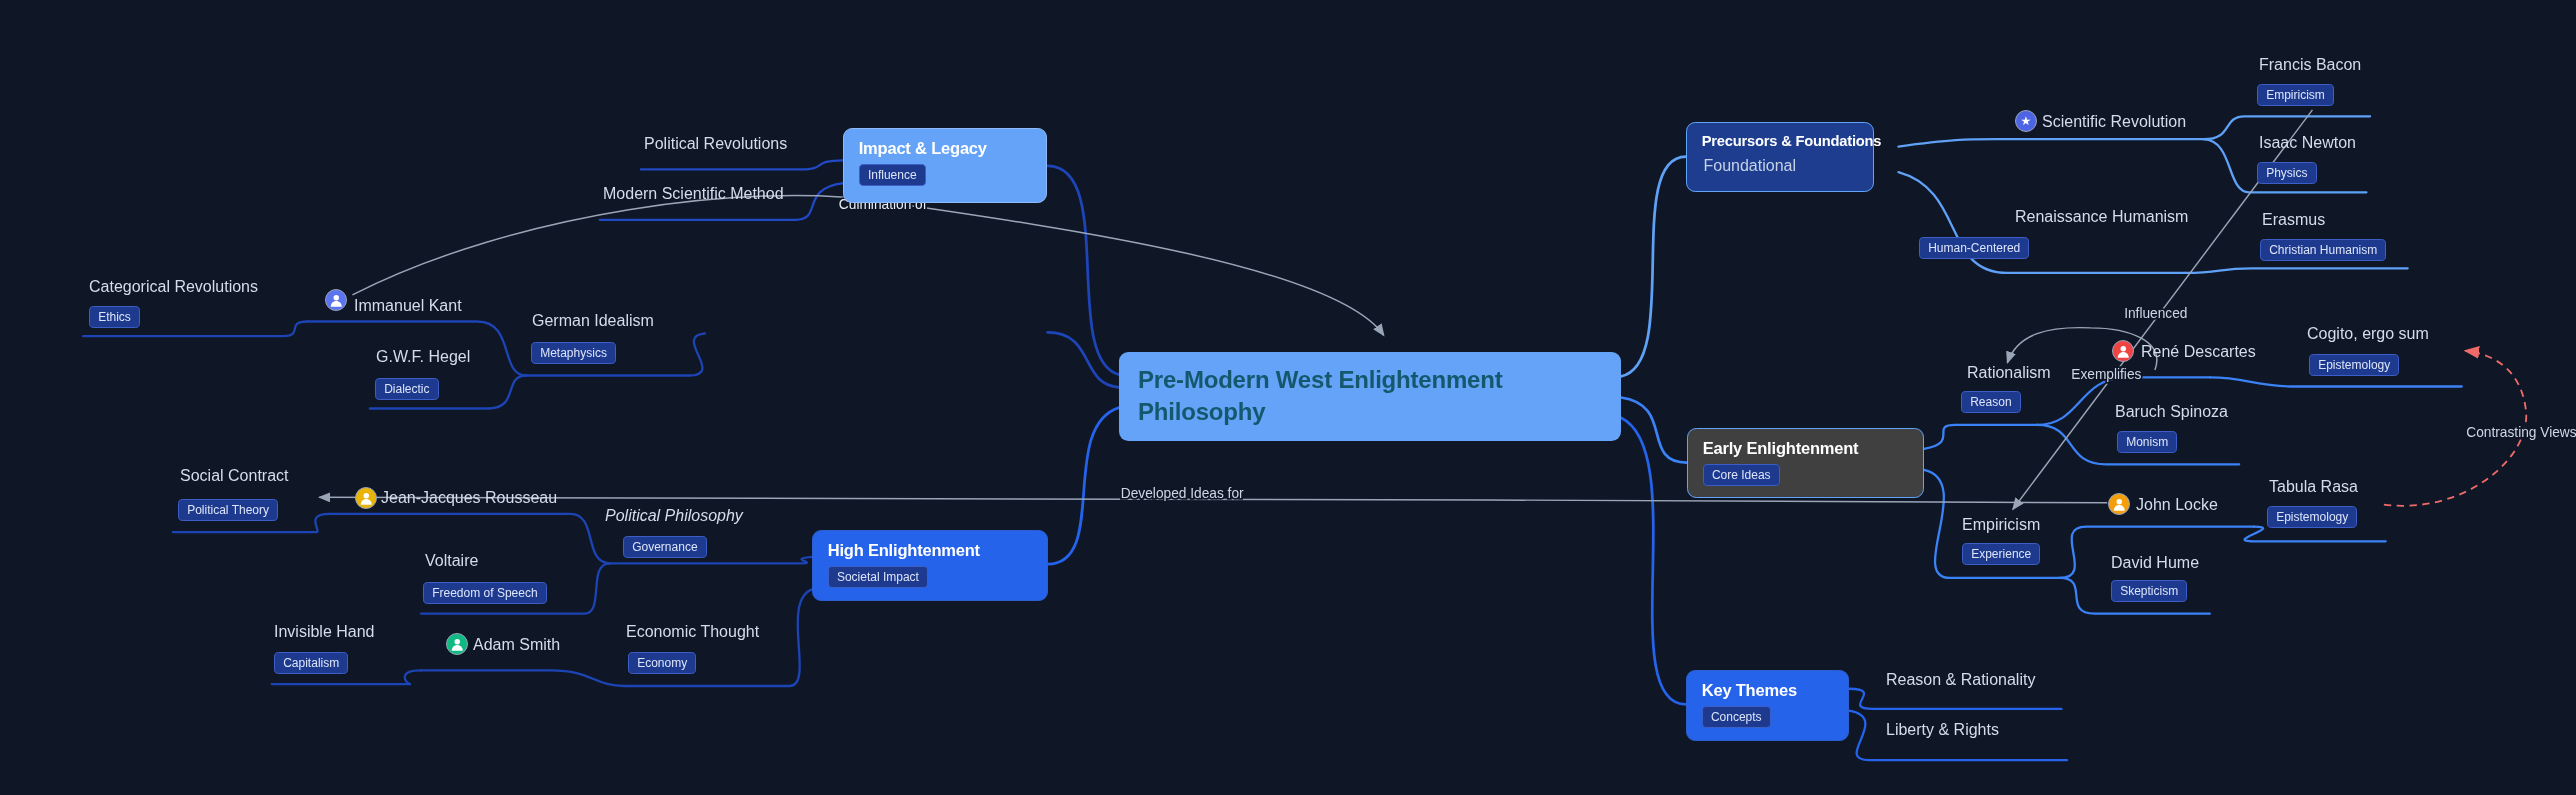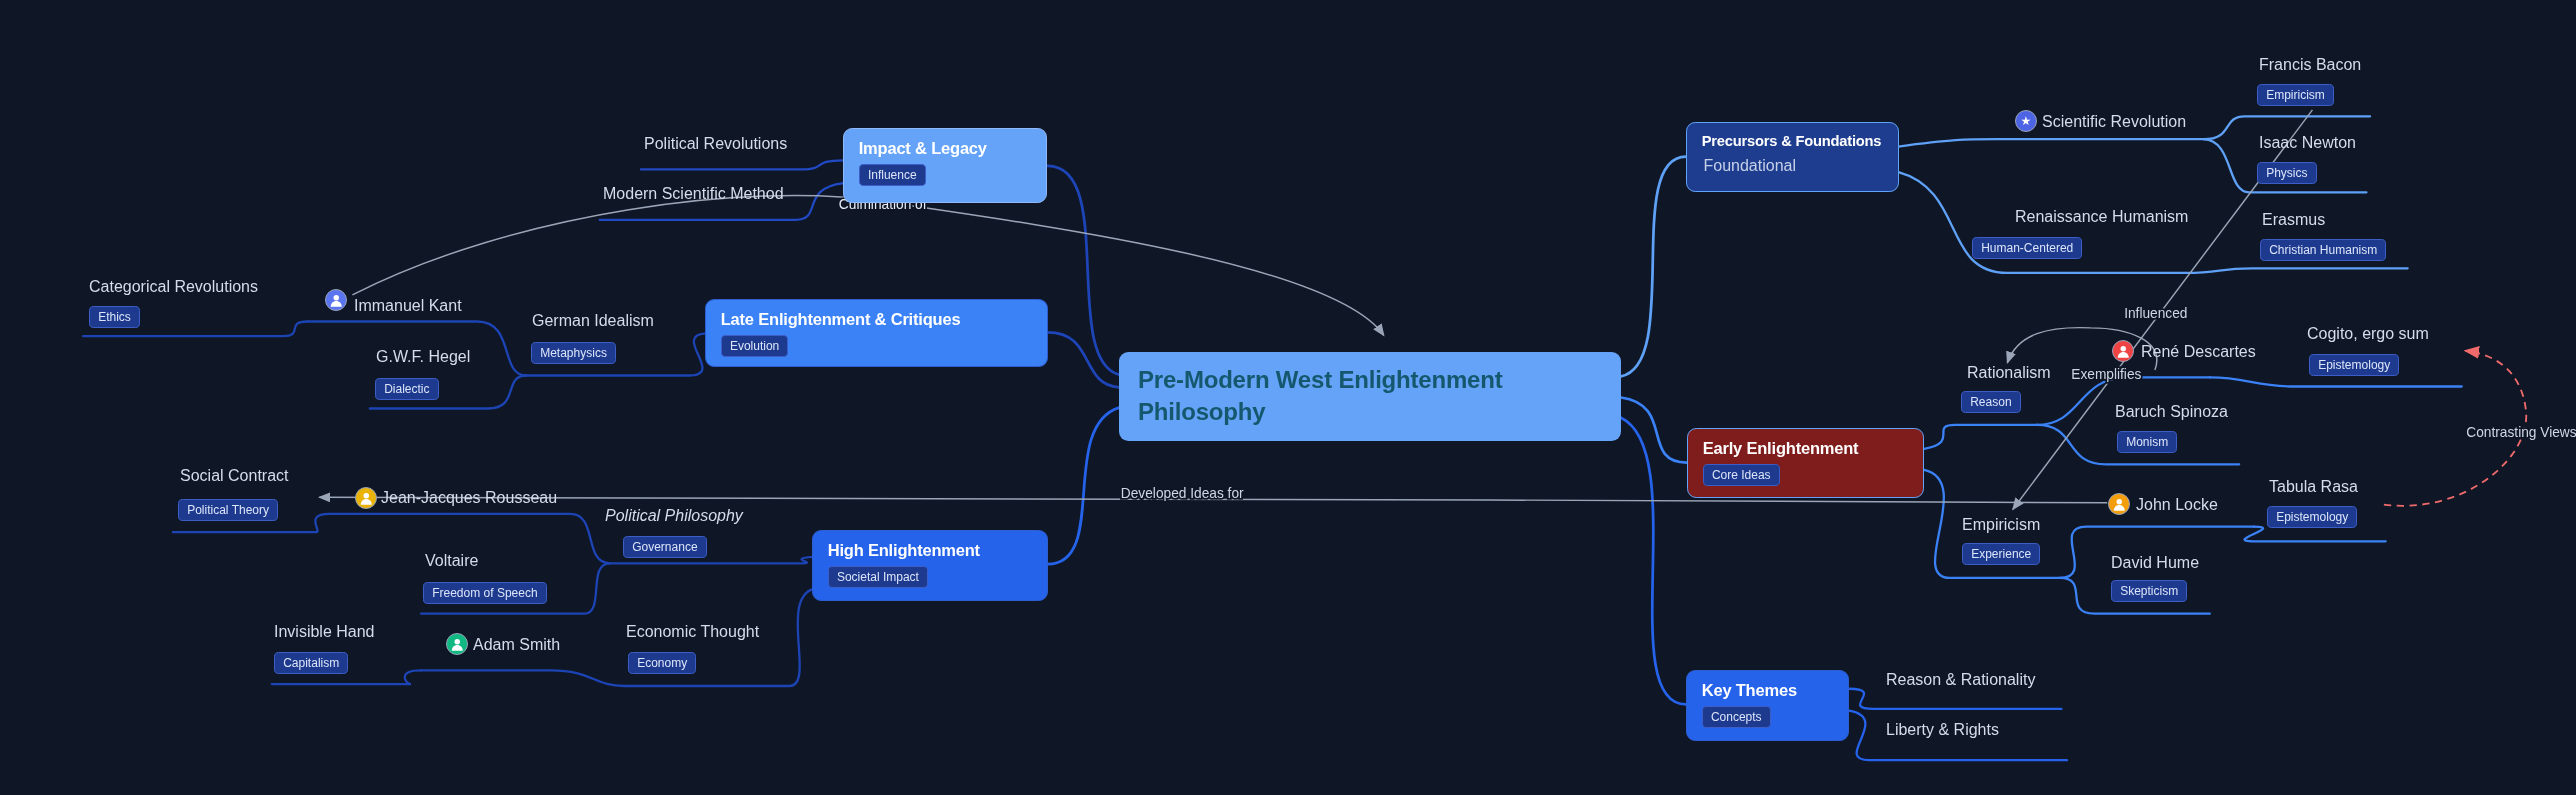--- a/index.html
+++ b/index.html
@@ -77,28 +77,27 @@
       <path d="M2602,551 C2692,562 2764,498 2757,447 C2752,407 2726,387 2691,383" fill="none" stroke="#ef6a6a" stroke-width="2" stroke-dasharray="8 6" marker-end="url(#arrow-red)"></path>
       <text class="edge-label bright" x="963" y="228" text-anchor="middle">Culmination of</text>
       <text class="edge-label" x="1290" y="544" text-anchor="middle">Developed Ideas for</text>
       <text class="edge-label" x="2353" y="347" text-anchor="middle">Influenced</text>
       <text class="edge-label" x="2299" y="414" text-anchor="middle">Exemplifies</text>
       <text class="edge-label" x="2692" y="477" text-anchor="start">Contrasting Views</text>
     </svg>
 <div class="topic central" style="left: 1119px; top: 352px; width: 502px; height: 89px; background: rgb(100, 163, 247);">
       <div class="t-title">Pre-Modern West Enlightenment Philosophy</div>
     </div>
-    <div class="topic" style="left: 1686px; top: 122px; width: 213px; height: 70px; background: rgb(30, 61, 143); border: 1.8px solid rgb(96, 165, 250);">
+    <div class="topic" style="left: 1686px; top: 122px; width: 188px; height: 70px; background: rgb(30, 61, 143); border: 1.8px solid rgb(96, 165, 250);">
       <div class="t-title" style="font-size: 14.7px;">Precursors &amp; Foundations</div>
       <div class="t-sub">Foundational</div>
     </div>
-    <div class="topic" style="left: 1687px; top: 428px; width: 237px; height: 70px; background: #7f1d1d; border: 1.8px solid rgb(96, 165, 250);"><div class="t-title" style="font-size: 16.5px;">Early Enlightenment</div><span class="badge">Core Ideas</span></div>
+    <div class="topic" style="left: 1687px; top: 428px; width: 237px; height: 70px; background: #404040; border: 1.8px solid rgb(96, 165, 250);"><div class="t-title" style="font-size: 16.5px;">Early Enlightenment</div><span class="badge">Core Ideas</span></div>
     <div class="topic" style="left: 1686px; top: 670px; width: 163px; height: 71px; background: rgb(37, 99, 235); border: 1.8px solid rgb(45, 95, 211);"><div class="t-title" style="font-size: 16.5px;">Key Themes</div><span class="badge">Concepts</span></div>
     <div class="topic" style="left: 843px; top: 128px; width: 204px; height: 75px; background: rgb(100, 163, 247); border: 1.8px solid rgb(143, 185, 249);"><div class="t-title" style="font-size: 16.5px;">Impact &amp; Legacy</div><span class="badge">Influence</span></div>
-    <div class="topic" style="left: 705px; top: 299px; width: 343px; height: 68px; background: rgb(59, 130, 246); border: 1.8px solid rgb(45, 95, 211);"><div class="t-title" style="font-size: 16.5px;">Late Enlightenment &amp; Critiques</div><span class="badge">Evolution</span></div>
     <div class="topic" style="left: 812px; top: 530px; width: 236px; height: 71px; background: rgb(37, 99, 235); border: 1.8px solid rgb(45, 95, 211);"><div class="t-title" style="font-size: 16.5px;">High Enlightenment</div><span class="badge">Societal Impact</span></div>
     <div class="leaf-label" style="left: 644px; top: 135px;">Political Revolutions</div>
     <div class="leaf-label" style="left: 603px; top: 185px; text-align: right;">Modern Scientific Method</div>
     <div class="leaf-label" style="left: 89px; top: 278px;">Categorical Revolutions</div>
     <div class="leaf-badge" style="left: 89px; top: 306px;"><span class="badge">Ethics</span></div>
     <div class="leaf-label" style="left: 354px; top: 291px; margin-top: 6px;">Immanuel Kant</div>
     <div class="mm-icon" style="left: 325px; top: 289px; background: rgb(91, 116, 240);">
       <svg width="16.5" height="16.5" viewBox="0 0 24 24">
         <circle cx="12" cy="8.5" r="4" fill="#ffffff"></circle>
         <path d="M4,21.5 C4,16.2 7.6,13 12,13 C16.4,13 20,16.2 20,21.5 Z" fill="#ffffff"></path>
@@ -136,21 +135,21 @@
     <div class="mm-icon" style="left: 2015px; top: 110px; background: rgb(77, 100, 228);">
       <span class="star">★</span>
     </div>
     <div class="leaf-label" style="left: 2259px; top: 56px;">Francis Bacon</div>
     <div class="leaf-badge" style="left: 2257px; top: 84px;"><span class="badge">Empiricism</span></div>
     <div class="leaf-label" style="left: 2259px; top: 134px;">Isaac Newton</div>
     <div class="leaf-badge" style="left: 2257px; top: 162px;"><span class="badge">Physics</span></div>
     <div class="leaf-label" style="left: 2262px; top: 211px;">Erasmus</div>
     <div class="leaf-badge" style="left: 2260px; top: 239px;"><span class="badge">Christian Humanism</span></div>
     <div class="leaf-label" style="left: 2015px; top: 208px;">Renaissance Humanism</div>
-    <div class="leaf-badge" style="left: 1972px; top: 237px;"><span class="badge">Human-Centered</span></div>
+    <div class="leaf-badge" style="left: 1919px; top: 237px;"><span class="badge">Human-Centered</span></div>
     <div class="leaf-label" style="left: 1959px; top: 364px; margin-left: 8px;">Rationalism</div>
     <div class="leaf-badge" style="left: 1961px; top: 391px; border-radius: 9px;"><span class="badge">Reason</span></div>
     <div class="leaf-label" style="left: 1962px; top: 516px;">Empiricism</div>
     <div class="leaf-badge" style="left: 1962px; top: 543px;"><span class="badge">Experience</span></div>
     <div class="leaf-label" style="left: 2141px; top: 343px;">René Descartes</div>
     <div class="mm-icon" style="left: 2112px; top: 340px; background: rgb(239, 68, 68);">
       <svg width="16.5" height="16.5" viewBox="0 0 24 24">
         <circle cx="12" cy="8.5" r="4" fill="#ffffff"></circle>
         <path d="M4,21.5 C4,16.2 7.6,13 12,13 C16.4,13 20,16.2 20,21.5 Z" fill="#ffffff"></path>
       </svg>

